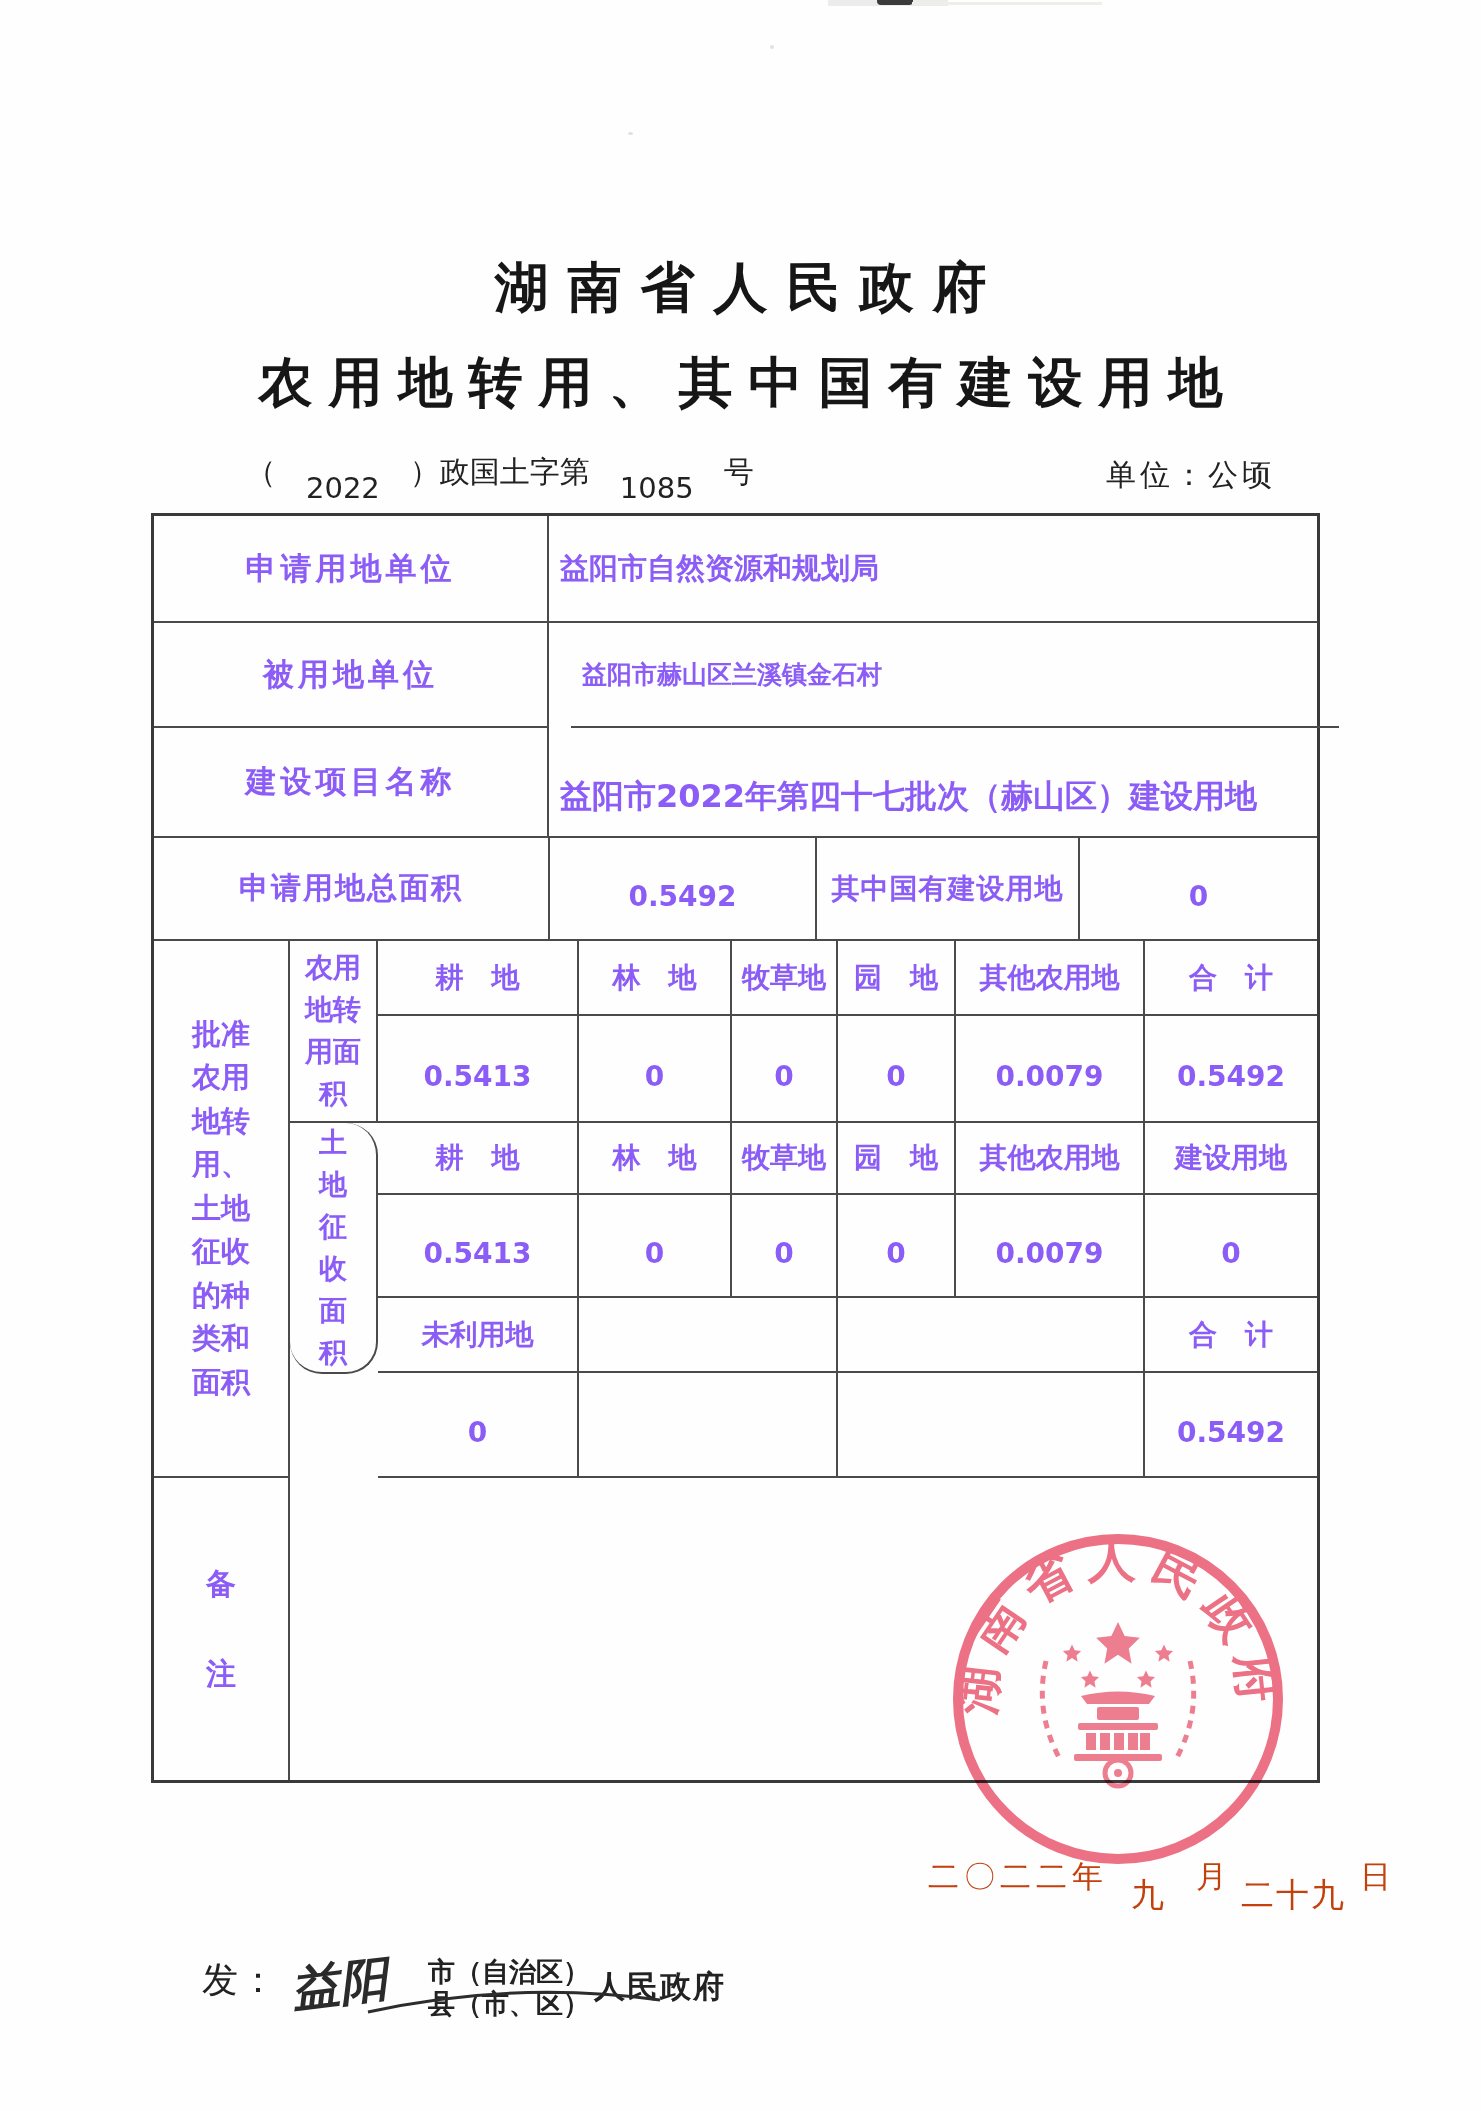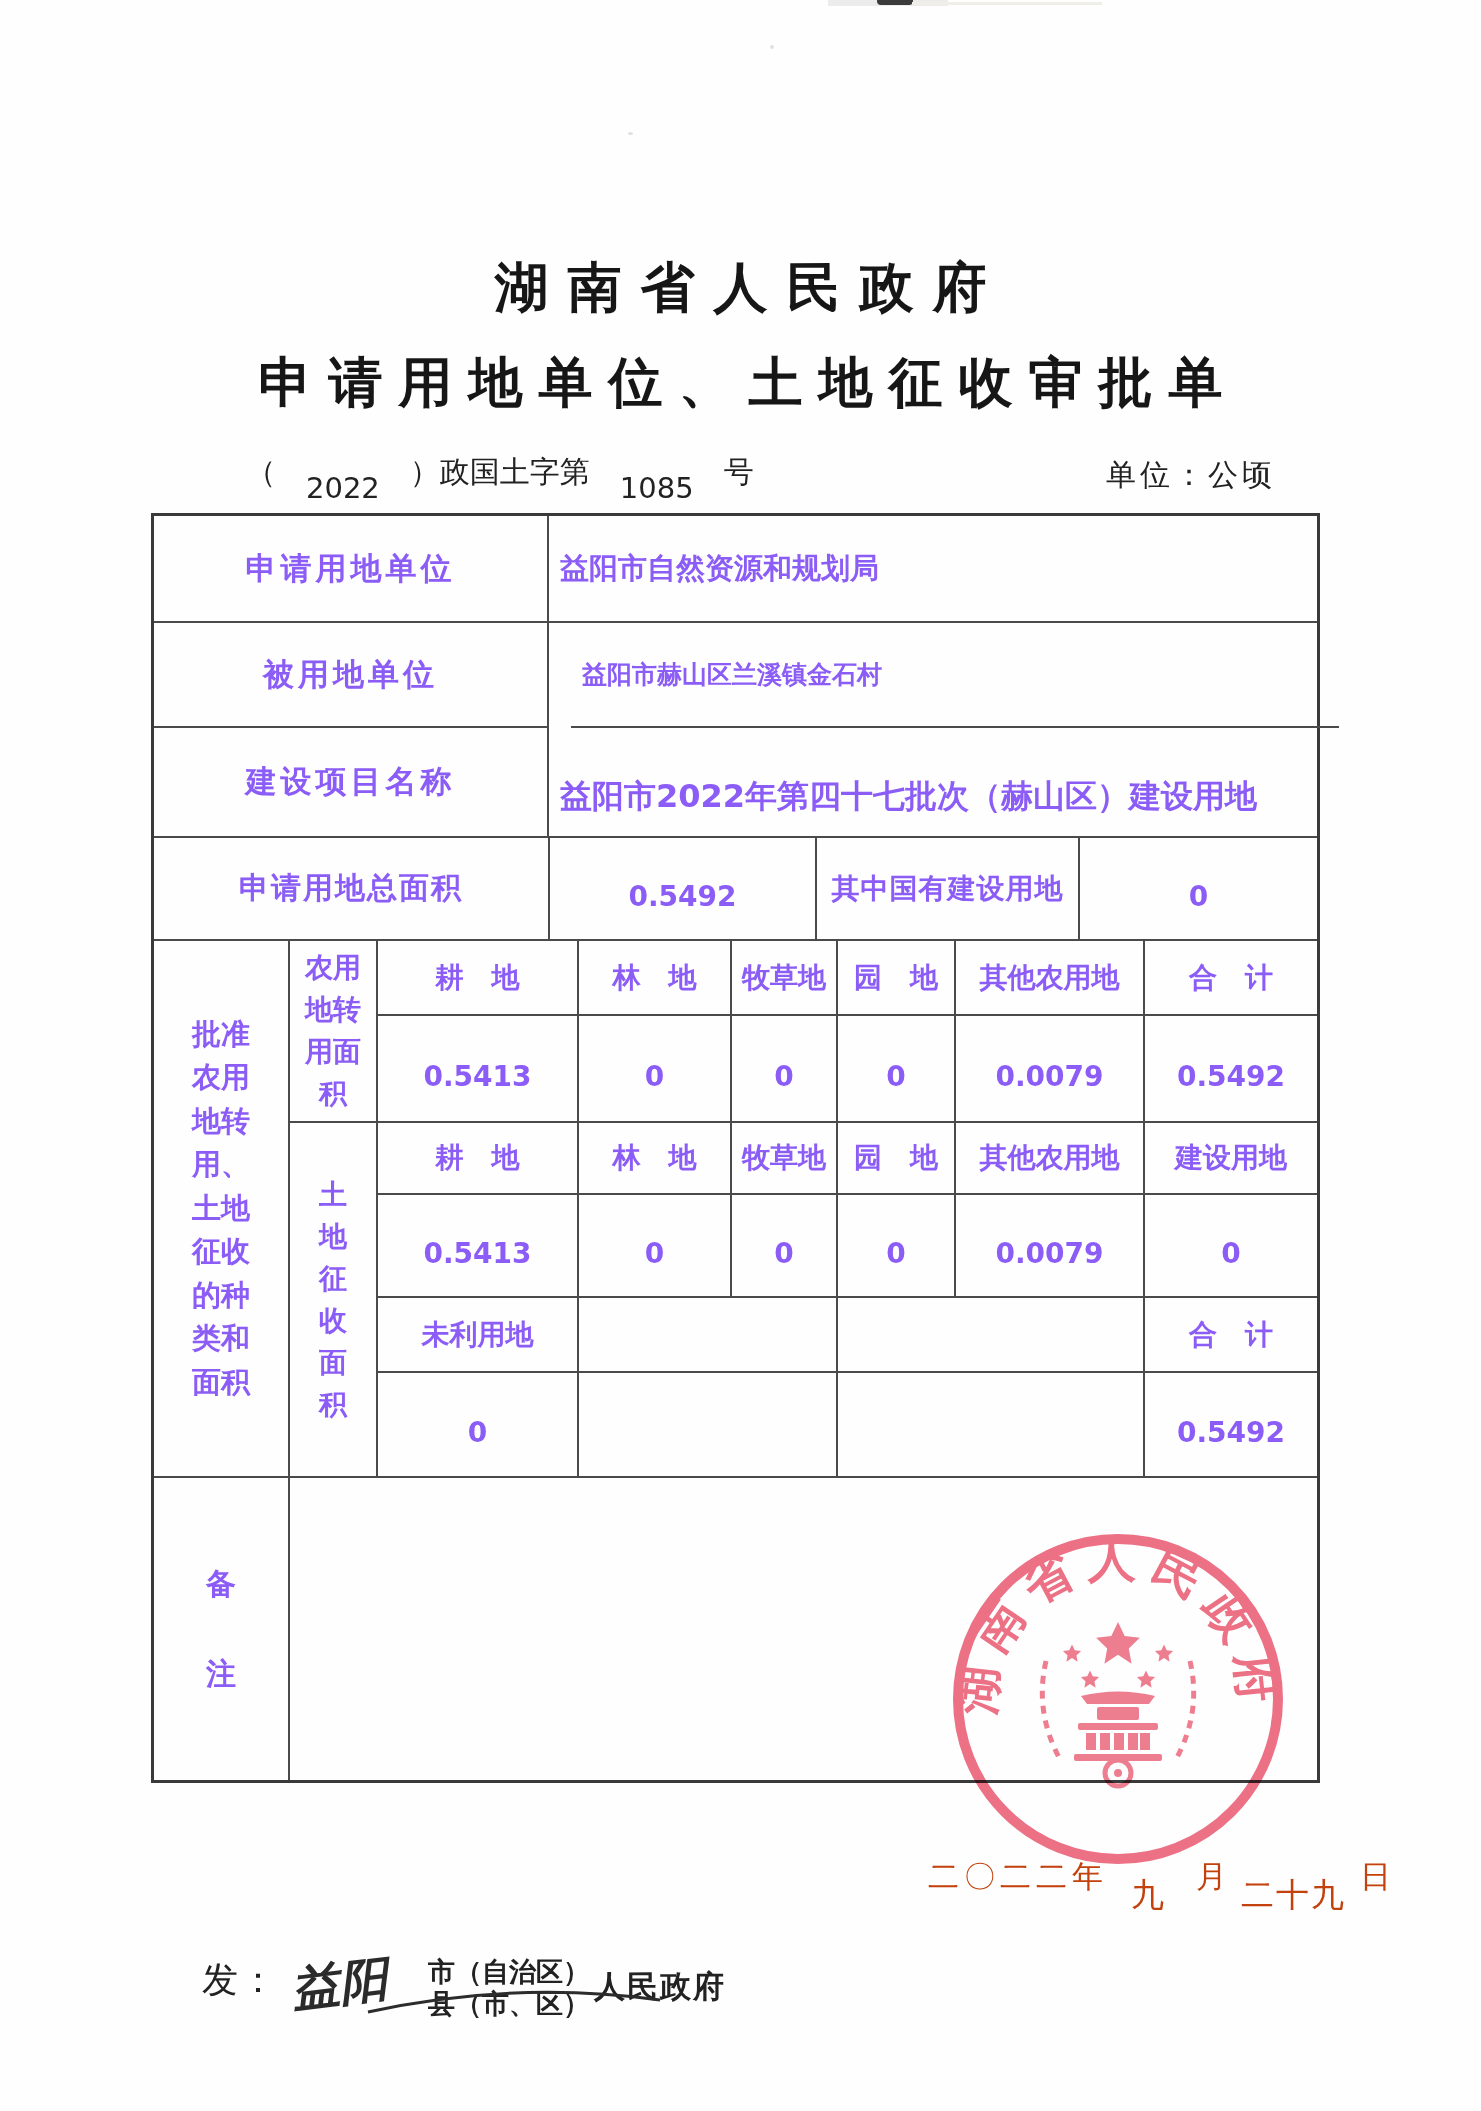--- a/index.html
+++ b/index.html
@@ -74,21 +74,21 @@
 </head>
 <body>
 
 <div class="artifact" style="left:828px;top:0;width:120px;height:6px;background:#ececec;"></div>
 <div class="artifact" style="left:877px;top:0;width:36px;height:5px;background:#3b3b3b;border-radius:0 0 4px 4px;"></div>
 <div class="artifact" style="left:912px;top:2px;width:190px;height:3px;background:#efefe8;"></div>
 <div class="artifact" style="left:770px;top:45px;width:4px;height:4px;background:#e2e2e2;border-radius:50%;"></div>
 <div class="artifact" style="left:628px;top:132px;width:5px;height:3px;background:#e0e0e0;border-radius:50%;"></div>
 
 <div class="doc-title">湖南省人民政府</div>
-<div class="doc-subtitle">申请用地单位、土地征收审批单</div>
+<div class="doc-subtitle">农用地转用、其中国有建设用地</div>
 
 <div class="docnum-line">
   <span>（</span><span class="blank">2022</span><span>）政国土字第</span><span class="blank">1085</span><span>号</span>
 </div>
 <div class="unit-label">单位：公顷</div>
 
 <div class="approval-table">
 
   <div class="cell label-cell" style="left:0;top:0;width:395px;height:107px;font-size:31px;">申请用地单位</div>
   <div class="cell value-left sans noR" style="left:395px;top:0;width:768px;height:107px;font-size:29px;">益阳市自然资源和规划局</div>
@@ -119,21 +119,21 @@
   <div class="cell head" style="left:802px;top:425px;width:189px;height:75px;">其他农用地</div>
   <div class="cell head noR" style="left:991px;top:425px;width:172px;height:75px;">合　计</div>
 
   <div class="cell num" style="left:224px;top:500px;width:201px;height:107px;">0.5413</div>
   <div class="cell num" style="left:425px;top:500px;width:153px;height:107px;">0</div>
   <div class="cell num" style="left:578px;top:500px;width:106px;height:107px;">0</div>
   <div class="cell num" style="left:684px;top:500px;width:118px;height:107px;">0</div>
   <div class="cell num" style="left:802px;top:500px;width:189px;height:107px;">0.0079</div>
   <div class="cell num noR" style="left:991px;top:500px;width:172px;height:107px;">0.5492</div>
 
-  <div class="cell" style="left:136px;top:607px;width:88px;height:355px;">
+  <div class="cell" style="left:136px;top:607px;width:88px;height:251px;border-radius:32px;">
     <span class="vwrap1" style="font-size:28px;">土地征收面积</span>
   </div>
 
   <div class="cell head" style="left:224px;top:607px;width:201px;height:72px;">耕　地</div>
   <div class="cell head" style="left:425px;top:607px;width:153px;height:72px;">林　地</div>
   <div class="cell head" style="left:578px;top:607px;width:106px;height:72px;">牧草地</div>
   <div class="cell head" style="left:684px;top:607px;width:118px;height:72px;">园　地</div>
   <div class="cell head" style="left:802px;top:607px;width:189px;height:72px;">其他农用地</div>
   <div class="cell head noR" style="left:991px;top:607px;width:172px;height:72px;">建设用地</div>
 

